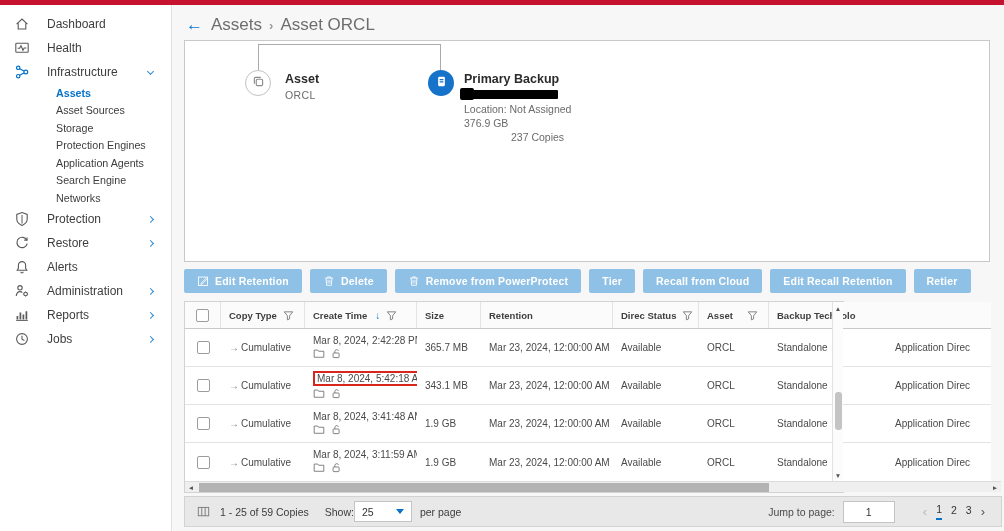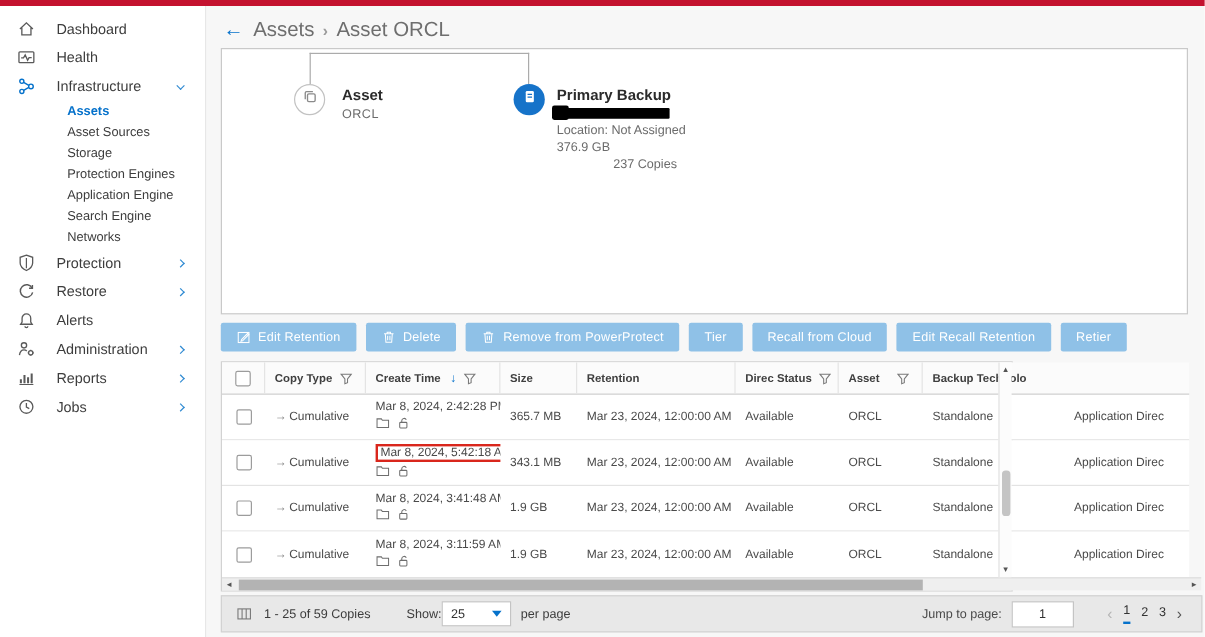--- a/index.html
+++ b/index.html
@@ -36,21 +36,21 @@
   .asset-circle { left:60px; border:1px solid #C2C2C2; color:#8B8B8B; background:#fff; }
   .backup-circle { left:243px; background:#1673C9; }
   .node-title { position:absolute; top:31px; font-size:12.5px; font-weight:bold; color:#2B2B2B; }
   .node-sub { position:absolute; font-size:10.5px; color:#6B6B6B; }
   .redacted { position:absolute; left:279px; top:49px; width:94px; height:9px; background:#000; border-radius:1px; }
   .redacted:after { content:""; position:absolute; left:-4px; top:-2px; width:14px; height:12px; background:#000; border-radius:2px; }
 
   
   .toolbar { margin:7px 0 0 12px; display:flex; gap:8px; }
   .tbtn { height:24px; background:#8FC1E7; color:#fff; border:none; border-radius:2px; font-family:"Liberation Sans",sans-serif;
-          font-size:10.5px; font-weight:normal; letter-spacing:.2px; padding:12px 13px; display:flex; align-items:center; gap:6px; cursor:default; }
+          font-size:10.5px; font-weight:bold; letter-spacing:.2px; padding:12px 13px; display:flex; align-items:center; gap:6px; cursor:default; }
   .tbtn .bicon { width:12px; height:12px; color:#fff; }
 
   
   .tableWrap { margin:8px 0 0 12px; width:660px; background:#fff; border:1px solid #D2D2D2; position:relative; }
   .tgrid { width:806px; }
   .thead { display:flex; height:27px; background:#FBFBFB; border-bottom:1px solid #C9C9C9; align-items:center; }
   .th { display:flex; align-items:center; height:100%; padding-left:8px; font-size:9.5px; font-weight:bold; color:#3F3F3F;
         border-right:1px solid #E4E4E4; overflow:hidden; white-space:nowrap; }
   .th:last-child { border-right:none; }
   .funnel { width:11px; height:11px; color:#7A7A7A; margin-left:6px; flex:0 0 11px; cursor:pointer; }
@@ -84,21 +84,21 @@
   
   .hscroll { display:flex; align-items:center; height:11px; background:#EFEFEF; border-top:1px solid #DCDCDC; width:816px; }
   .hscroll .sarrow { width:12px; font-size:6.5px; color:#555; text-align:center; cursor:pointer; }
   .htrack { flex:1; height:100%; position:relative; }
   .hthumb { position:absolute; left:2px; top:1px; height:9px; width:570px; background:#B3B3B3; cursor:grab; }
 
   
   .footerBar { margin:3px 0 0 12px; width:818px; height:31px; background:#E8E8E8; border:1px solid #D2D2D2;
                display:flex; align-items:center; font-size:10.5px; color:#3C3C3C; padding:0 12px; }
   .gicon { width:13px; height:13px; color:#7A7A7A; margin-right:10px; flex:0 0 13px; }
-  .range { margin-right:30px; }
+  .range { margin-right:16px; }
   .show-label { margin-right:0; }
   .pagesize { width:58px; height:21px; background:#fff; border:1px solid #C4C4C4; display:flex; align-items:center;
               padding:0 7px; cursor:pointer; }
   .pagesize .val { flex:1; font-size:10.5px; color:#333; }
   .caret { width:0; height:0; border-left:4px solid transparent; border-right:4px solid transparent; border-top:5px solid #0672CB; }
   .perpage { margin-left:8px; }
   .jump { margin-left:auto; color:#4A4A4A; }
   .jumpInput { width:52px; height:22px; border:1px solid #C4C4C4; background:#fff; margin-left:8px; text-align:center;
                font-family:"Liberation Sans",sans-serif; font-size:10.5px; color:#333; }
   .pager { display:flex; align-items:center; gap:9px; margin-left:28px; margin-right:4px; }
@@ -213,21 +213,21 @@
       <div class="sub">
           <span>Asset Sources</span>
         </div>
       <div class="sub">
           <span>Storage</span>
         </div>
       <div class="sub">
           <span>Protection Engines</span>
         </div>
       <div class="sub">
-          <span>Application Engine</span>
+          <span>Application Agents</span>
         </div>
       <div class="sub">
           <span>Search Engine</span>
         </div>
       <div class="sub">
           <span>Networks</span>
         </div>
       <div class="nav-item">
         <span class="nicon"><svg width="16" height="16">
               <use href="#i-shield"></use>

